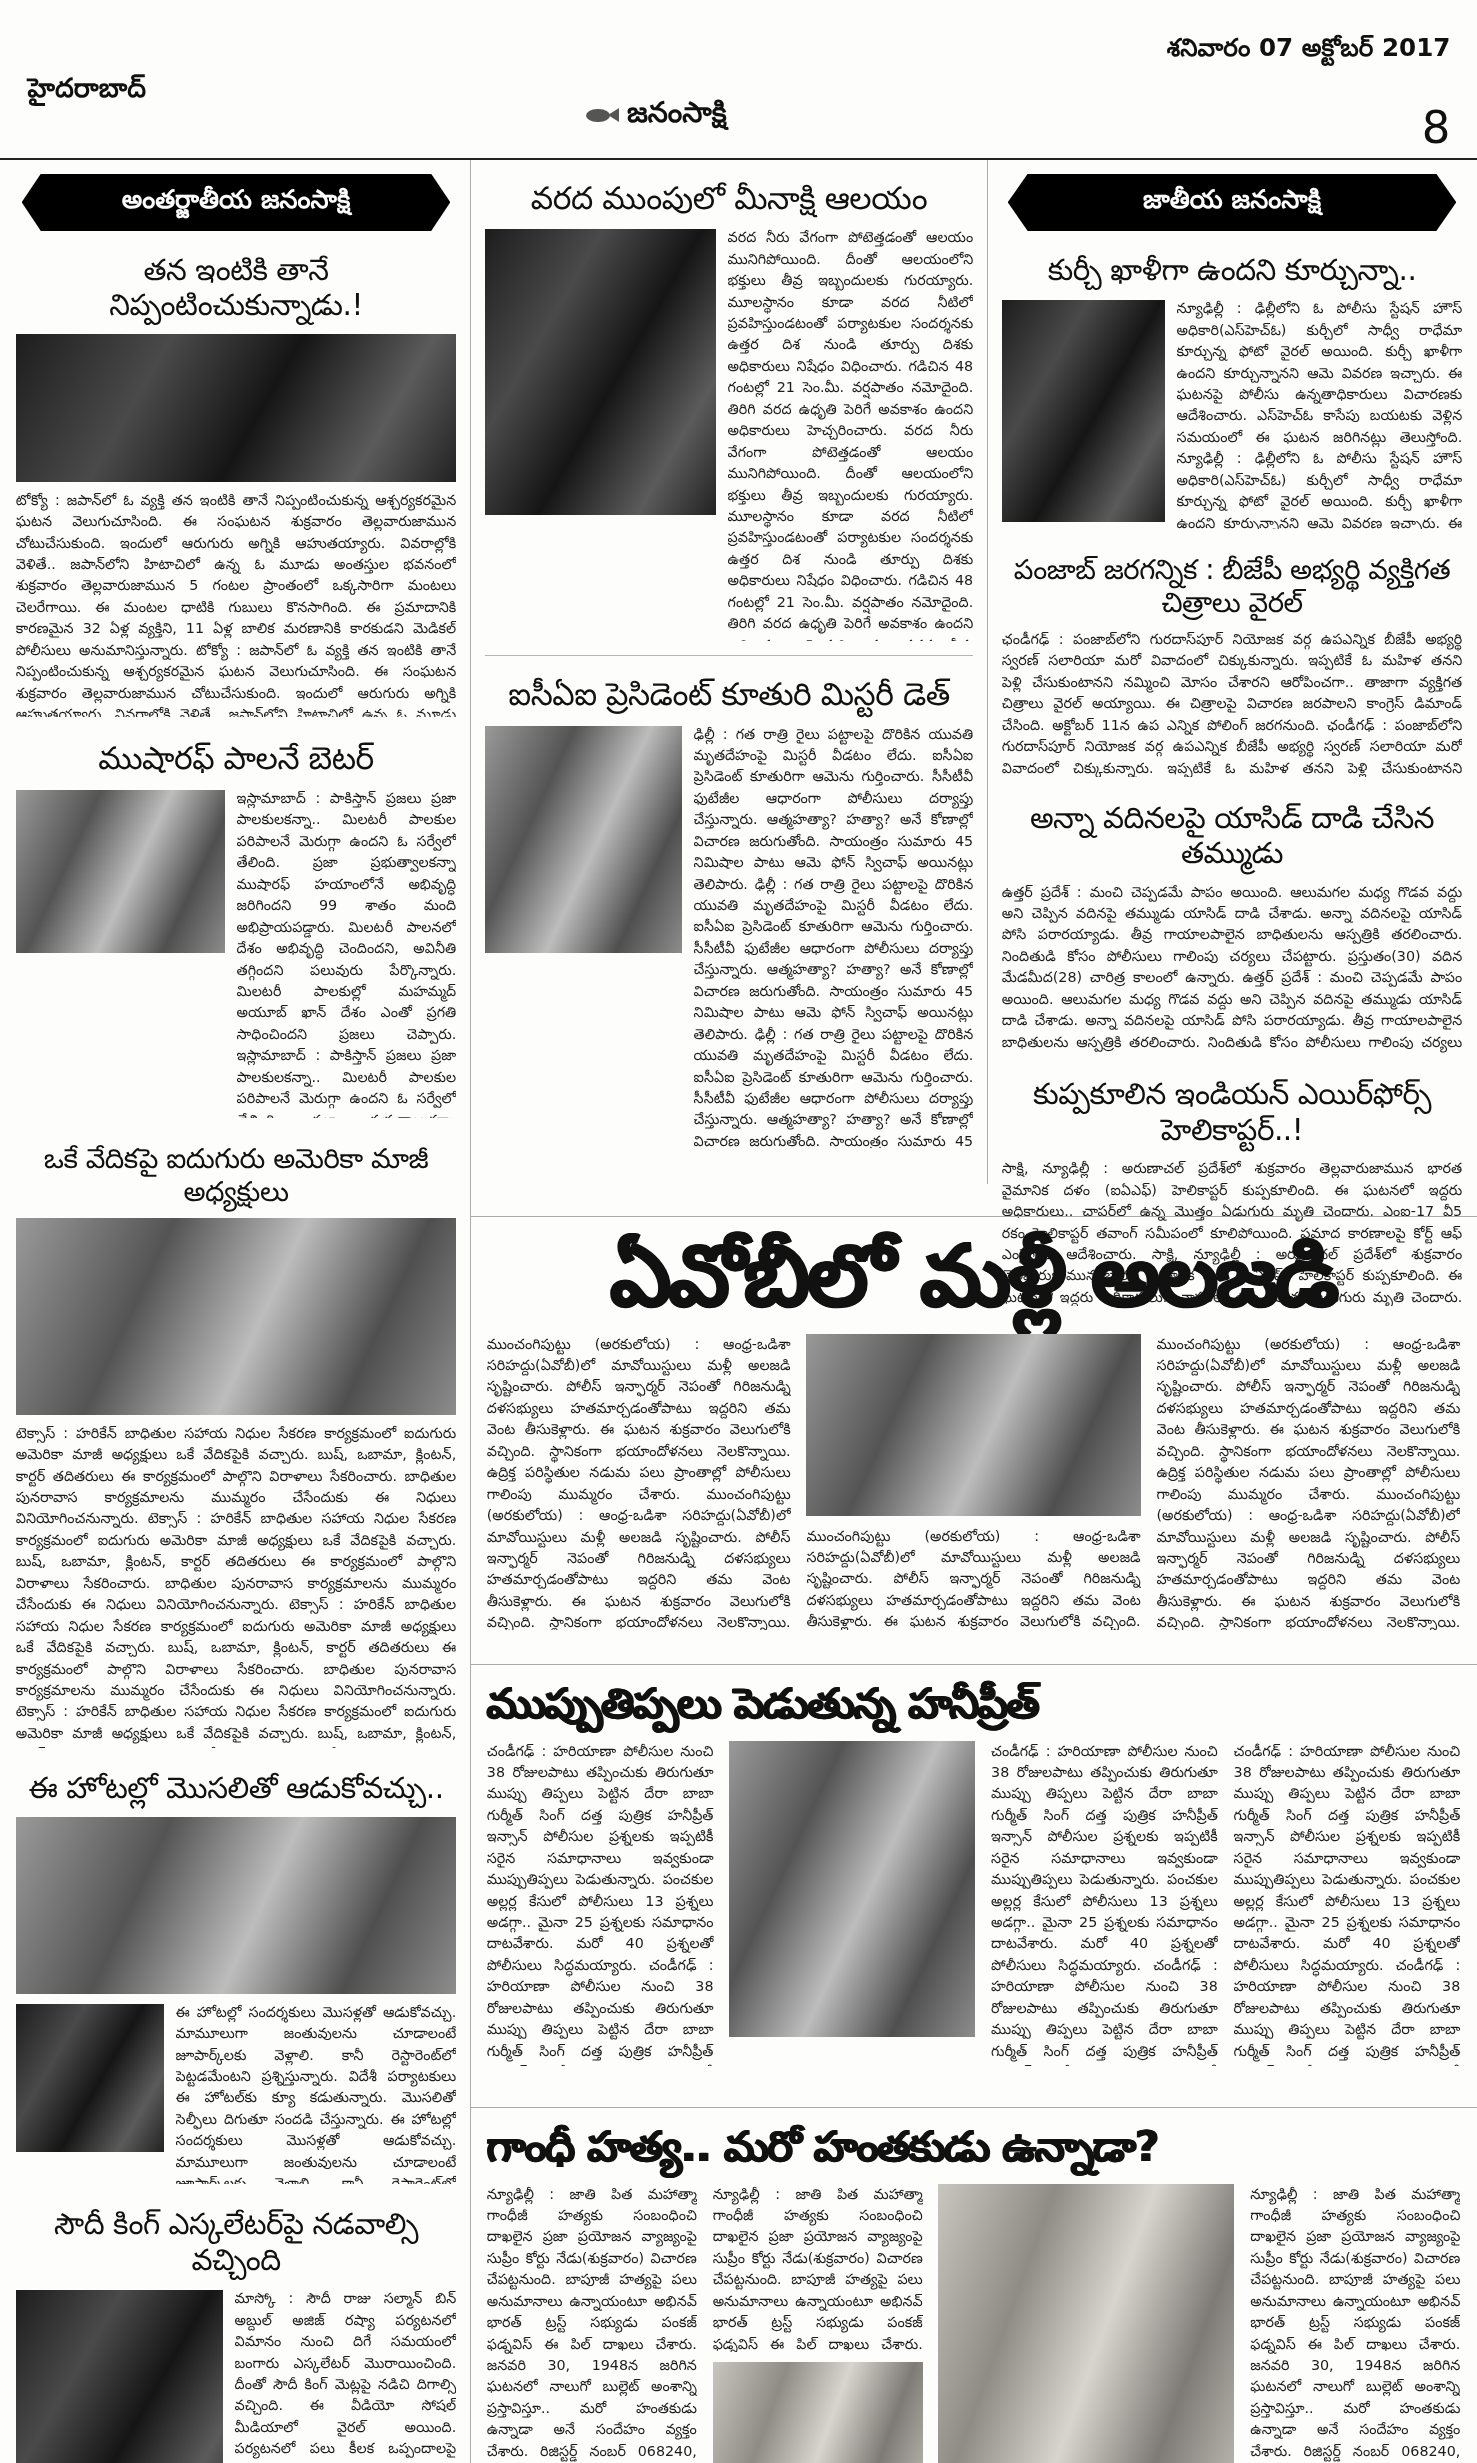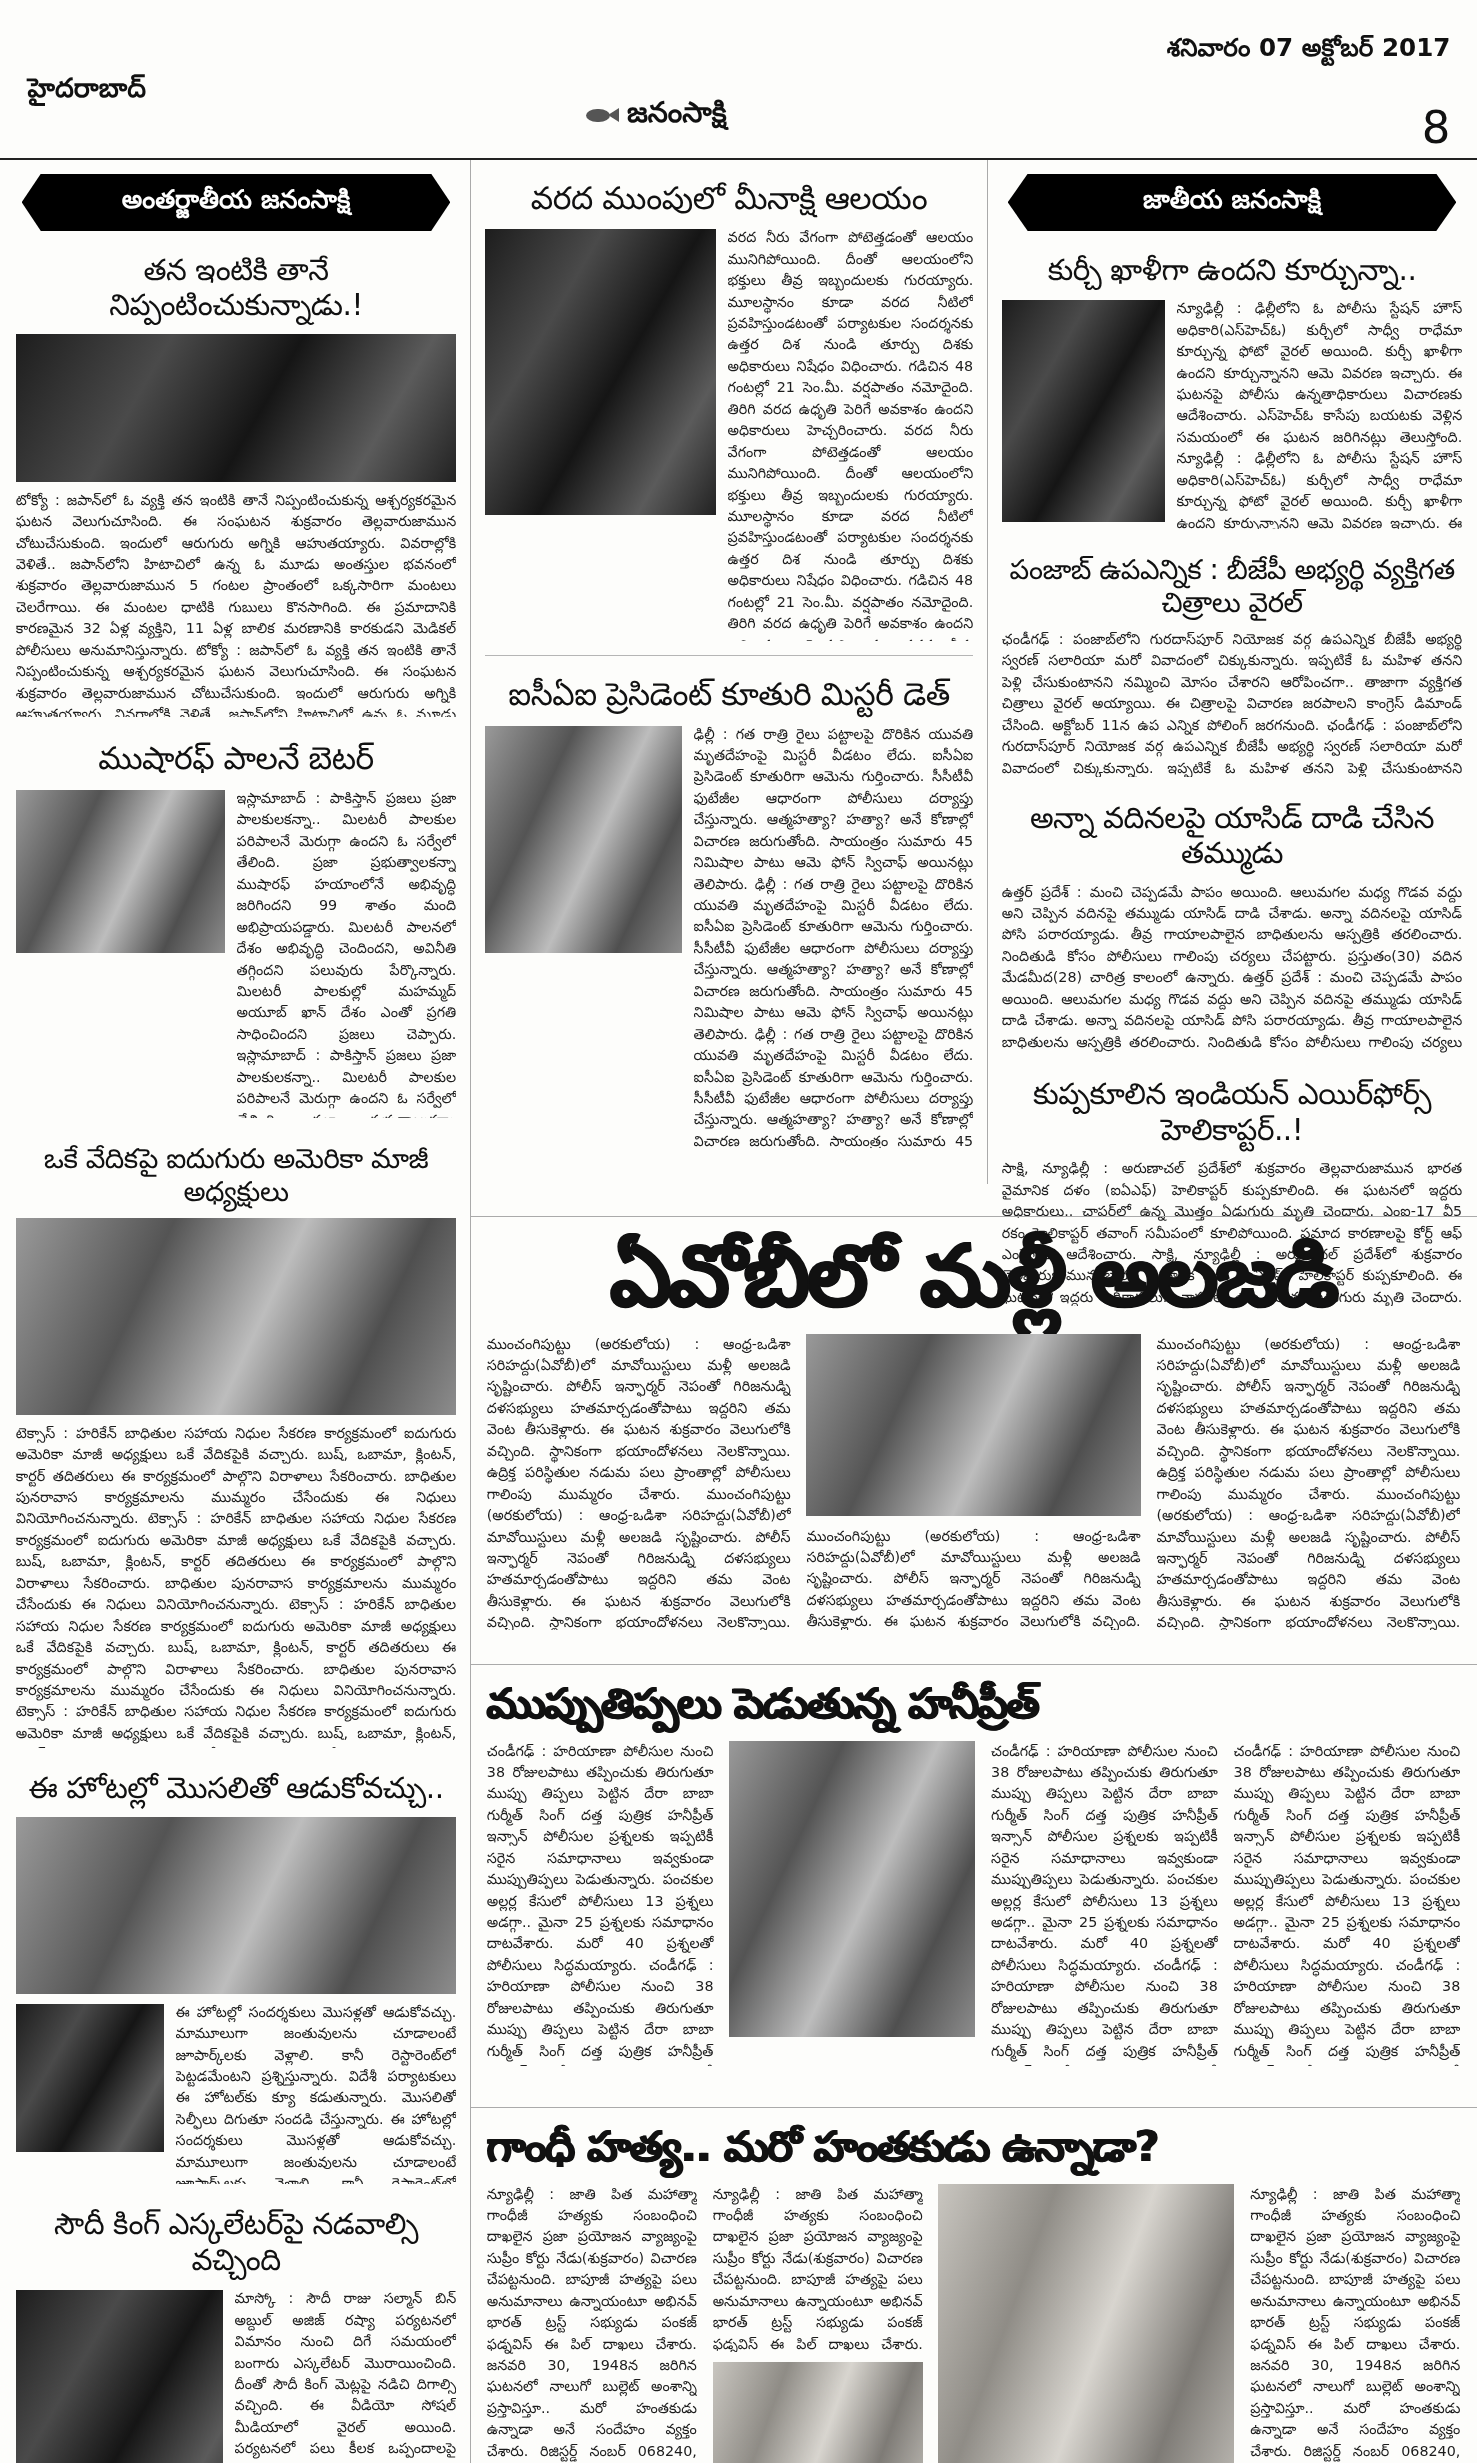--- a/index.html
+++ b/index.html
@@ -143,21 +143,21 @@
         <div class="col-right">
           <div class="banner">జాతీయ జనంసాక్షి</div>
 
           <div class="story">
             <div class="hl hl-30">కుర్చీ ఖాళీగా ఉందని కూర్చున్నా..</div>
             <div class="photo ph-dark f-left" style="width:163px;height:222px;"></div>
             <div class="body-txt" style="height:231px;">న్యూఢిల్లీ : ఢిల్లీలోని ఓ పోలీసు స్టేషన్ హౌస్ అధికారి(ఎస్‌హెచ్‌ఓ) కుర్చీలో సాధ్వీ రాధేమా కూర్చున్న ఫోటో వైరల్ అయింది. కుర్చీ ఖాళీగా ఉందని కూర్చున్నానని ఆమె వివరణ ఇచ్చారు. ఈ ఘటనపై పోలీసు ఉన్నతాధికారులు విచారణకు ఆదేశించారు. ఎస్‌హెచ్‌ఓ కాసేపు బయటకు వెళ్లిన సమయంలో ఈ ఘటన జరిగినట్లు తెలుస్తోంది. న్యూఢిల్లీ : ఢిల్లీలోని ఓ పోలీసు స్టేషన్ హౌస్ అధికారి(ఎస్‌హెచ్‌ఓ) కుర్చీలో సాధ్వీ రాధేమా కూర్చున్న ఫోటో వైరల్ అయింది. కుర్చీ ఖాళీగా ఉందని కూర్చున్నానని ఆమె వివరణ ఇచ్చారు. ఈ ఘటనపై పోలీసు ఉన్నతాధికారులు విచారణకు ఆదేశించారు. ఎస్‌హెచ్‌ఓ కాసేపు బయటకు వెళ్లిన సమయంలో ఈ ఘటన జరిగినట్లు తెలుస్తోంది.</div>
           </div>
 
           <div class="story">
-            <div class="hl hl-28">పంజాబ్ ఉపఎన్నిక : బీజేపీ అభ్యర్థి వ్యక్తిగత చిత్రాలు వైరల్</div>
+            <div class="hl hl-28">పంజాబ్ జరగన్నిక : బీజేపీ అభ్యర్థి వ్యక్తిగత చిత్రాలు వైరల్</div>
             <div class="body-txt" style="height:148px;">ఛండీగఢ్ : పంజాబ్‌లోని గురదాస్‌పూర్ నియోజక వర్గ ఉపఎన్నిక బీజేపీ అభ్యర్థి స్వరణ్ సలారియా మరో వివాదంలో చిక్కుకున్నారు. ఇప్పటికే ఓ మహిళ తనని పెళ్లి చేసుకుంటానని నమ్మించి మోసం చేశారని ఆరోపించగా.. తాజాగా వ్యక్తిగత చిత్రాలు వైరల్ అయ్యాయి. ఈ చిత్రాలపై విచారణ జరపాలని కాంగ్రెస్ డిమాండ్ చేసింది. అక్టోబర్ 11న ఉప ఎన్నిక పోలింగ్ జరగనుంది. ఛండీగఢ్ : పంజాబ్‌లోని గురదాస్‌పూర్ నియోజక వర్గ ఉపఎన్నిక బీజేపీ అభ్యర్థి స్వరణ్ సలారియా మరో వివాదంలో చిక్కుకున్నారు. ఇప్పటికే ఓ మహిళ తనని పెళ్లి చేసుకుంటానని నమ్మించి మోసం చేశారని ఆరోపించగా.. తాజాగా వ్యక్తిగత చిత్రాలు వైరల్ అయ్యాయి. ఈ చిత్రాలపై విచారణ జరపాలని కాంగ్రెస్ డిమాండ్ చేసింది. అక్టోబర్ 11న ఉప ఎన్నిక పోలింగ్ జరగనుంది.</div>
           </div>
 
           <div class="story">
             <div class="hl hl-30">అన్నా వదినలపై యాసిడ్ దాడి చేసిన తమ్ముడు</div>
             <div class="body-txt" style="height:172px;">ఉత్తర్ ప్రదేశ్ : మంచి చెప్పడమే పాపం అయింది. ఆలుమగల మధ్య గొడవ వద్దు అని చెప్పిన వదినపై తమ్ముడు యాసిడ్ దాడి చేశాడు. అన్నా వదినలపై యాసిడ్ పోసి పరారయ్యాడు. తీవ్ర గాయాలపాలైన బాధితులను ఆస్పత్రికి తరలించారు. నిందితుడి కోసం పోలీసులు గాలింపు చర్యలు చేపట్టారు. ప్రస్తుతం(30) వదిన మేడమీద(28) చారిత్ర కాలంలో ఉన్నారు. ఉత్తర్ ప్రదేశ్ : మంచి చెప్పడమే పాపం అయింది. ఆలుమగల మధ్య గొడవ వద్దు అని చెప్పిన వదినపై తమ్ముడు యాసిడ్ దాడి చేశాడు. అన్నా వదినలపై యాసిడ్ పోసి పరారయ్యాడు. తీవ్ర గాయాలపాలైన బాధితులను ఆస్పత్రికి తరలించారు. నిందితుడి కోసం పోలీసులు గాలింపు చర్యలు చేపట్టారు. ప్రస్తుతం(30) వదిన మేడమీద(28) చారిత్ర కాలంలో ఉన్నారు.</div>
           </div>
 
           <div class="story">
             <div class="hl hl-30">కుప్పకూలిన ఇండియన్ ఎయిర్‌ఫోర్స్ హెలికాప్టర్..!</div>

